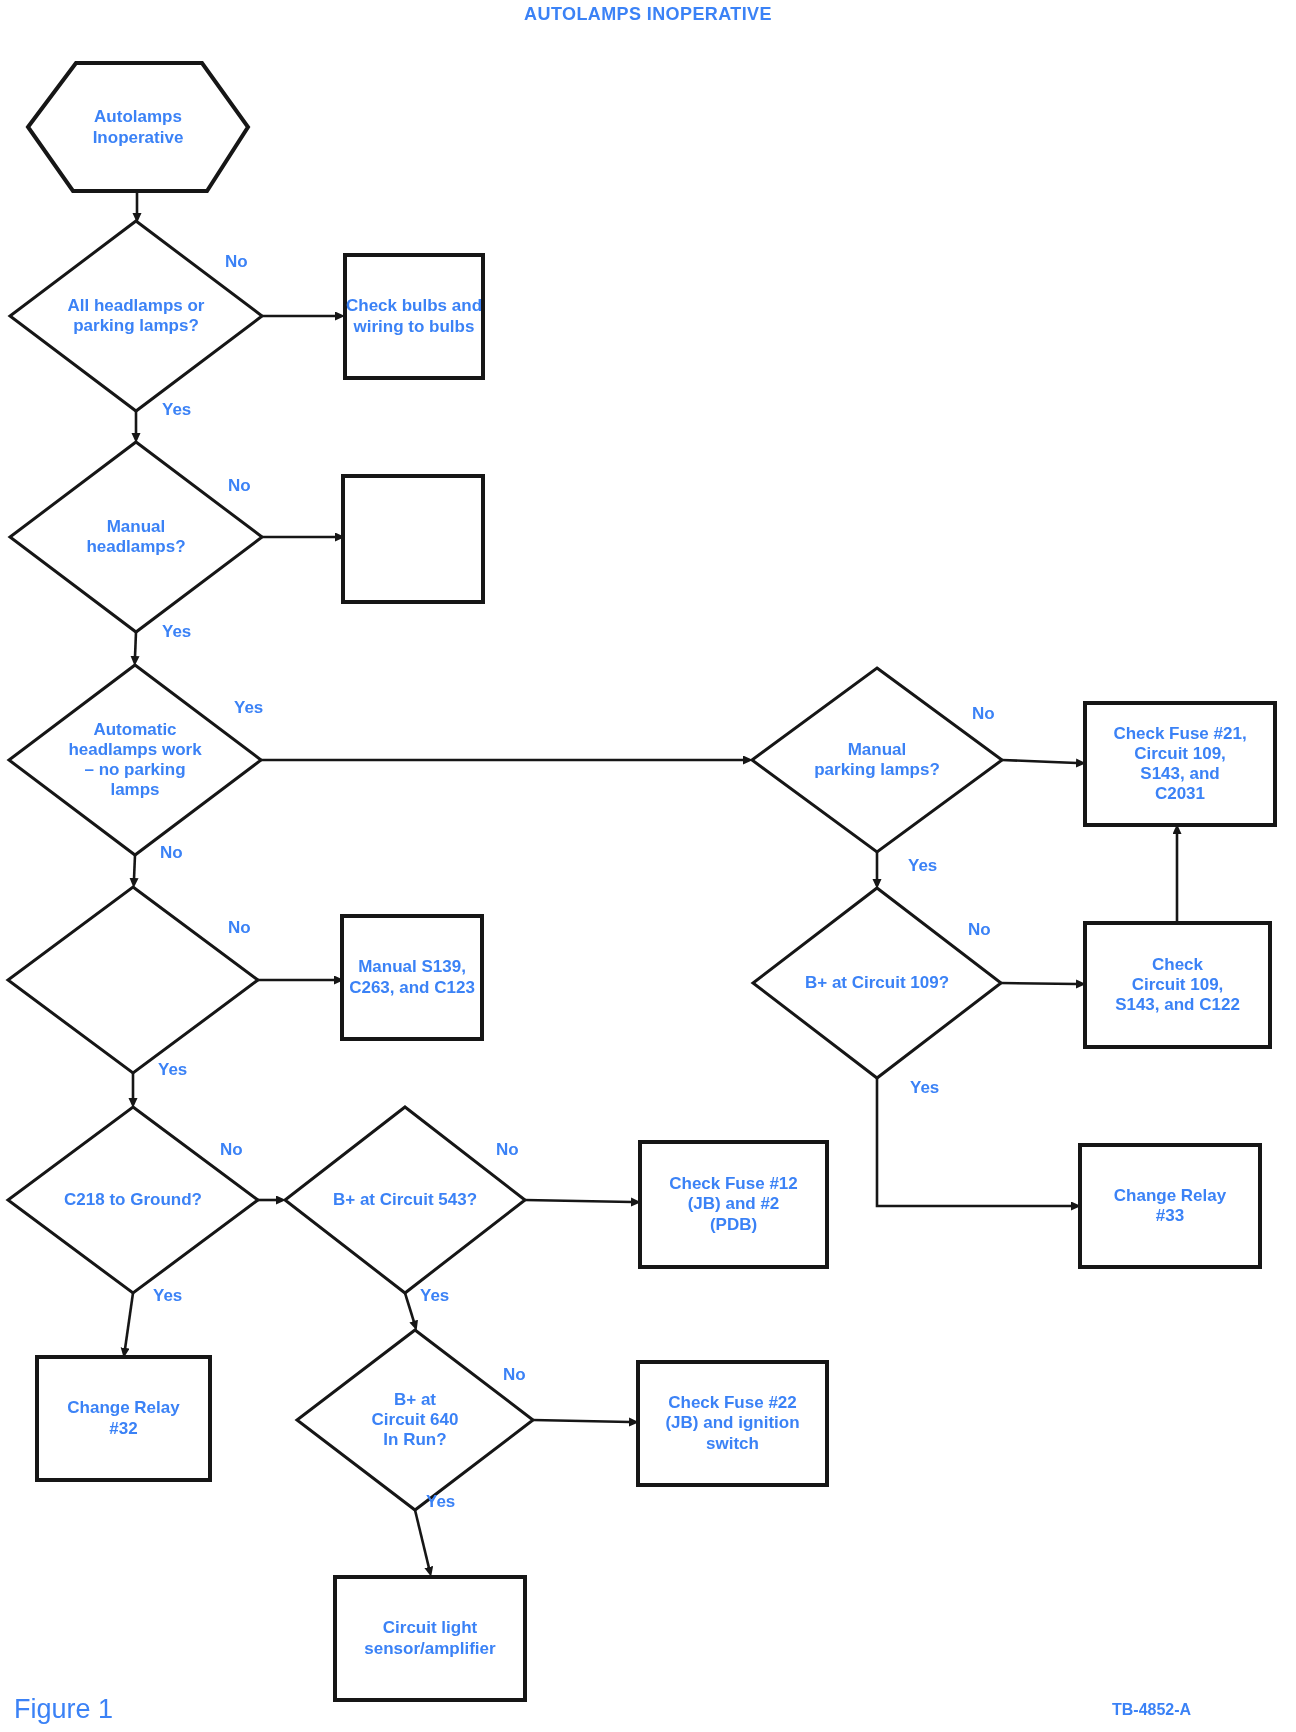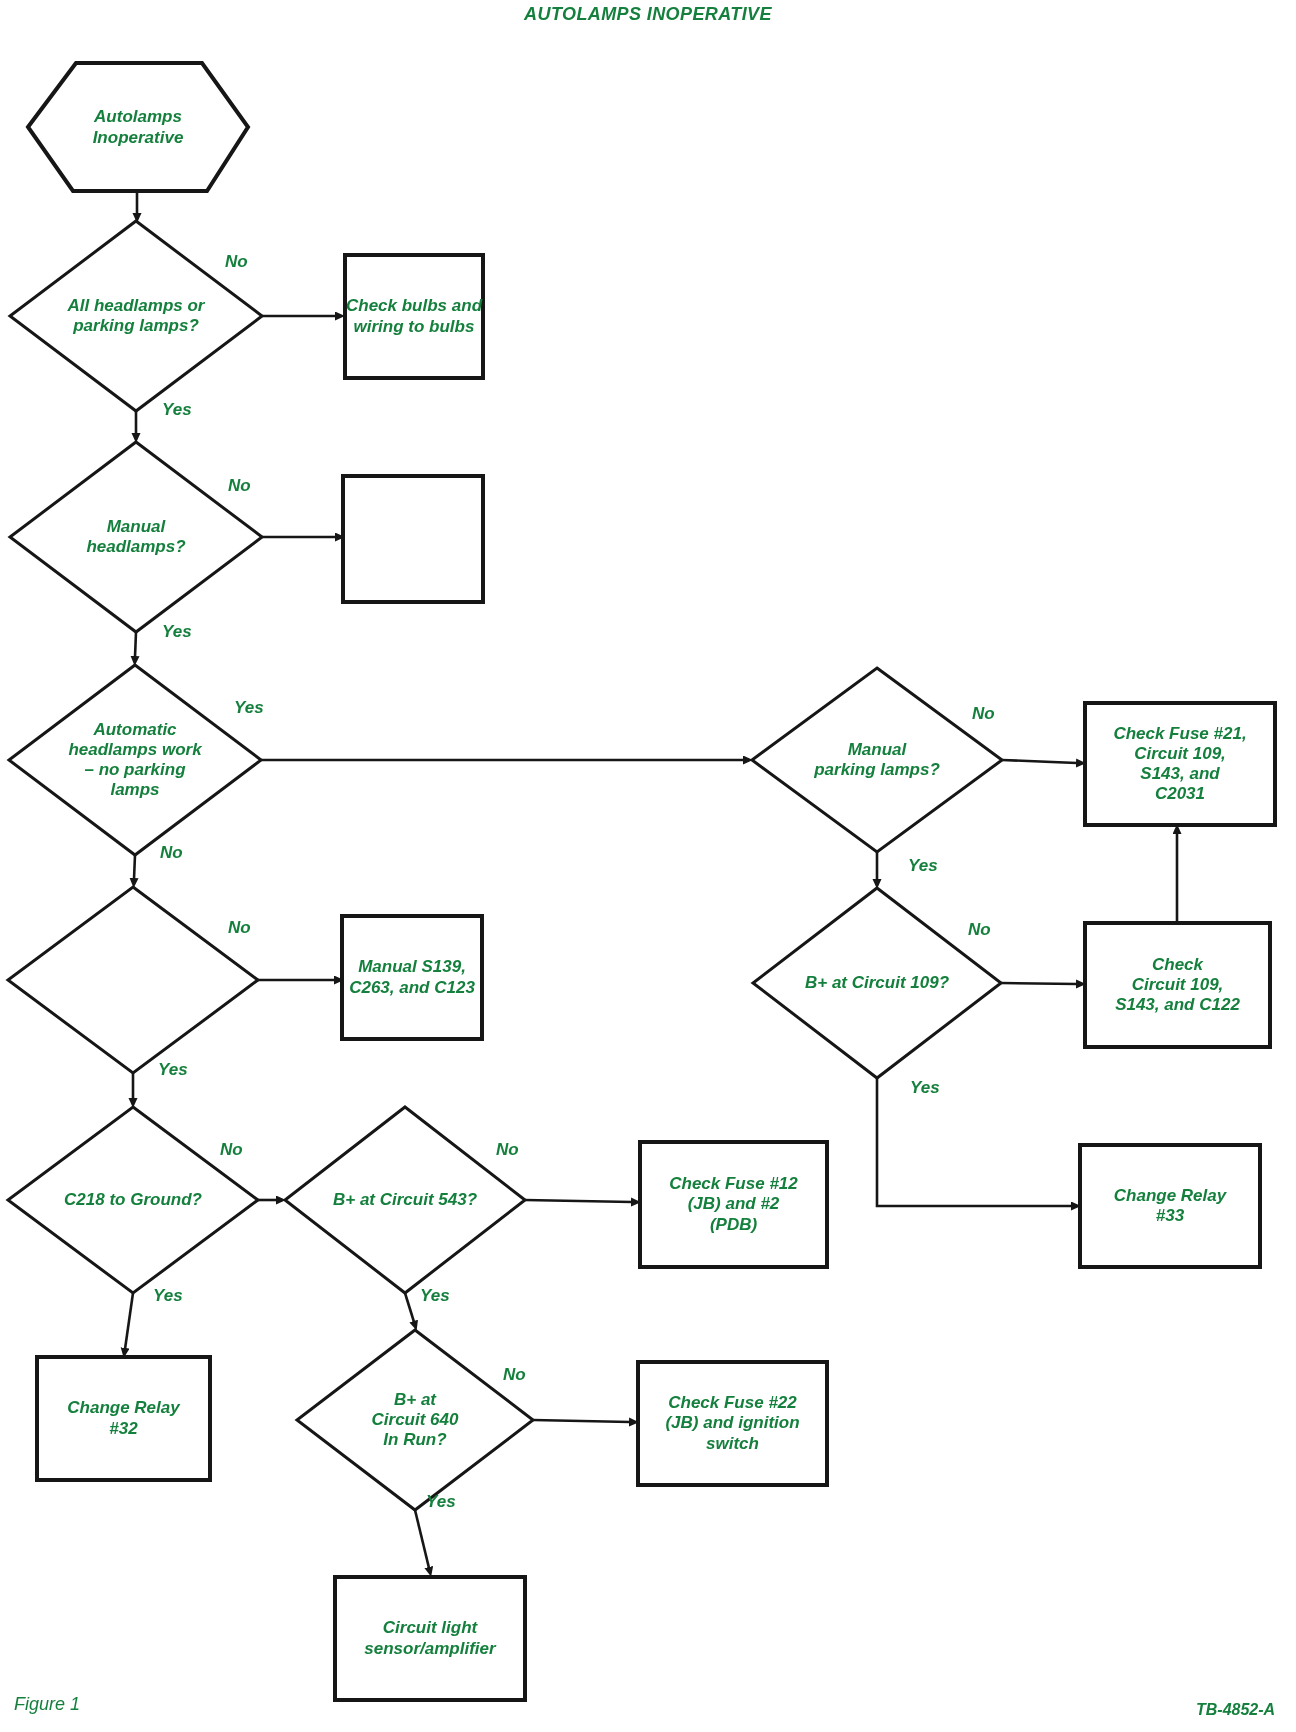--- a/index.html
+++ b/index.html
@@ -2,23 +2,22 @@
 <html><head>
 <meta charset="utf-8">
 <style>
   html, body { margin: 0; padding: 0; background: #fff; }
   .canvas {
     position: relative;
     width: 1296px;
     height: 1732px;
     background: #ffffff;
     font-family: "Liberation Sans", sans-serif;
-    color: #15803d;
+    color: #3b82f6;
     overflow: hidden;
-    font-style: italic;
   }
   .flow-svg { position: absolute; left: 0; top: 0; }
   .shape { fill: none; stroke: #161616; }
   .shape-rect { stroke-width: 4; }
   .shape-diamond { stroke-width: 3; }
   .shape-hex { stroke-width: 4; }
   .conn { fill: none; stroke: #161616; stroke-width: 2.6; }
   .node-label {
     position: absolute;
     display: flex;
@@ -43,26 +42,26 @@
     width: 100%;
     text-align: center;
     font-size: 18px;
     font-weight: 700;
     letter-spacing: 0.4px;
   }
   .figure-caption {
     position: absolute;
     left: 14px;
     top: 1694px;
-    font-size: 18px;
+    font-size: 27px;
     font-weight: 400;
   }
   .doc-number {
     position: absolute;
-    left: 1196px;
+    left: 1112px;
     top: 1701px;
     font-size: 16px;
     font-weight: 700;
   }
 </style>
 </head>
 <body>
 
 <div class="canvas">
 

